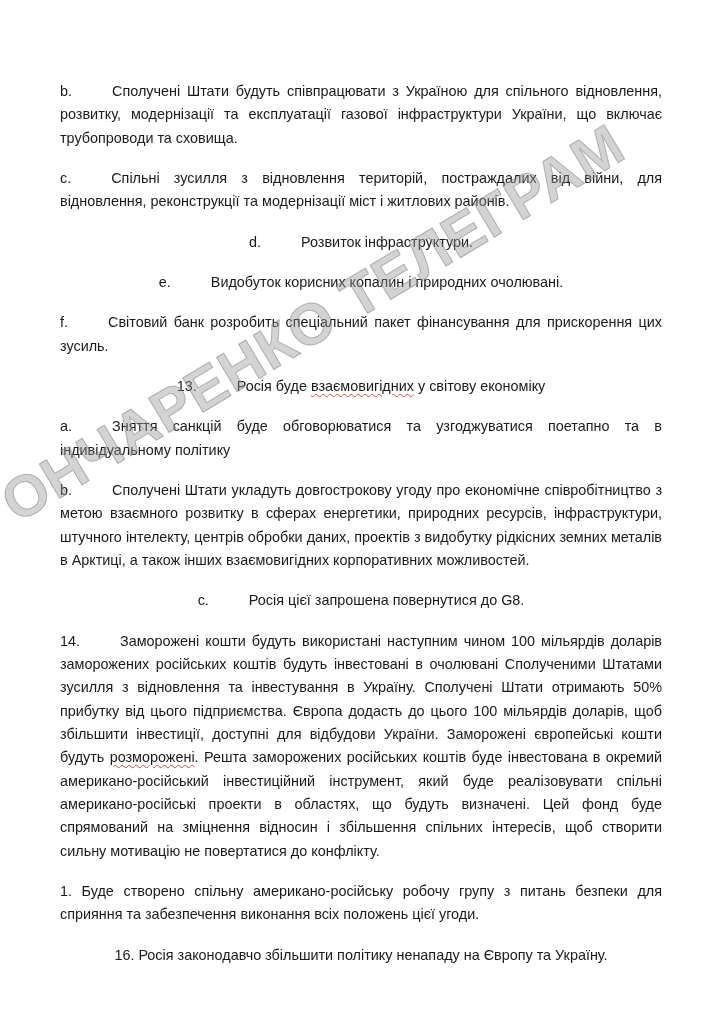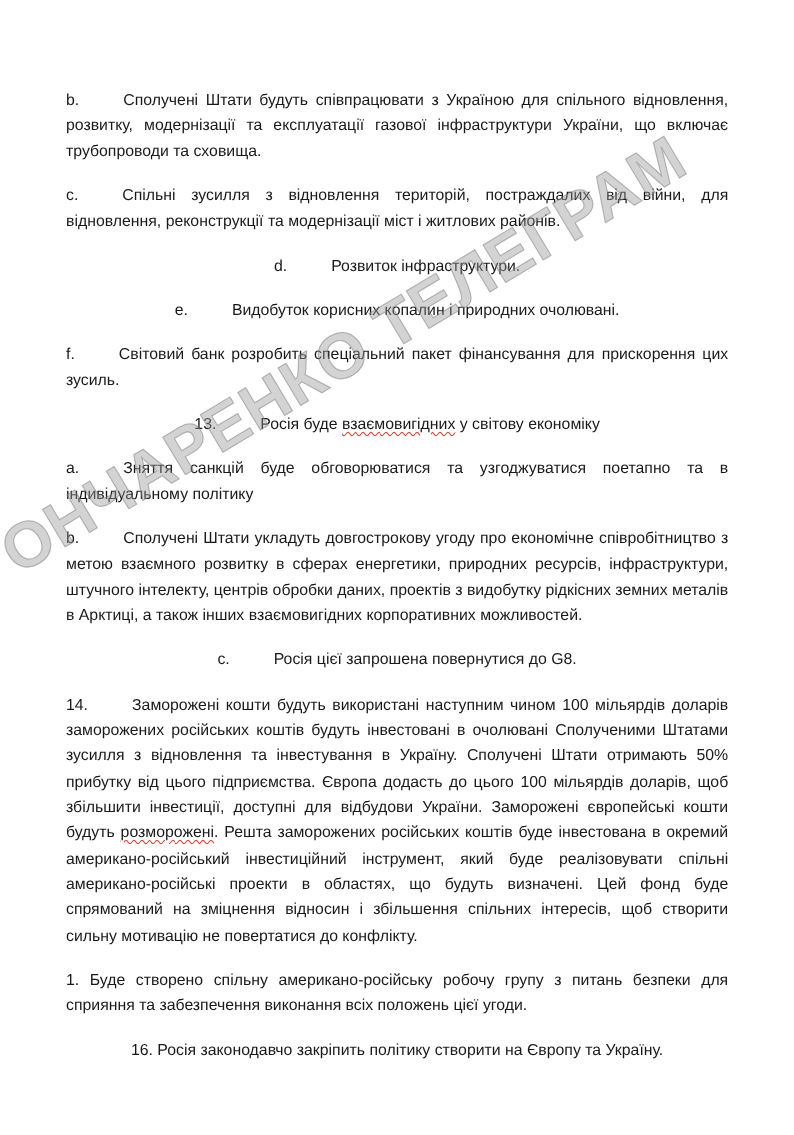--- a/index.html
+++ b/index.html
@@ -124,21 +124,21 @@
 
     <p class="para">
       <span>14.</span><span class="num-tab"> </span><span>Заморожені кошти будуть використані наступним чином 100 мільярдів доларів заморожених російських коштів будуть інвестовані в очолювані Сполученими Штатами зусилля з відновлення та інвестування в Україну. Сполучені Штати отримають 50% прибутку від цього підприємства. Європа додасть до цього 100 мільярдів доларів, щоб збільшити інвестиції, доступні для відбудови України. Заморожені європейські кошти будуть </span><span class="spellred">розморожені</span><span>. Решта заморожених російських коштів буде інвестована в окремий американо-російський інвестиційний інструмент, який буде реалізовувати спільні американо-російські проекти в областях, що будуть визначені. Цей фонд буде спрямований на зміцнення відносин і збільшення спільних інтересів, щоб створити сильну мотивацію не повертатися до конфлікту.</span>
     </p>
 
     <p class="para">
       <span>1.</span><span> </span><span>Буде створено спільну американо-російську робочу групу з питань безпеки для сприяння та забезпечення виконання всіх положень цієї угоди.</span>
     </p>
 
     <p class="para tight">
-      <span>16.</span><span> </span><span>Росія законодавчо закріпить політику створити на Європу та Україну.</span>
+      <span>16.</span><span> </span><span>Росія законодавчо збільшити політику ненападу на Європу та Україну.</span>
     </p>
 
   </div>
 
   <div class="watermark">
     <div class="watermark-text">ГОНЧАРЕНКО ТЕЛЕГРАМ</div>
   </div>
 
 </div>
 

